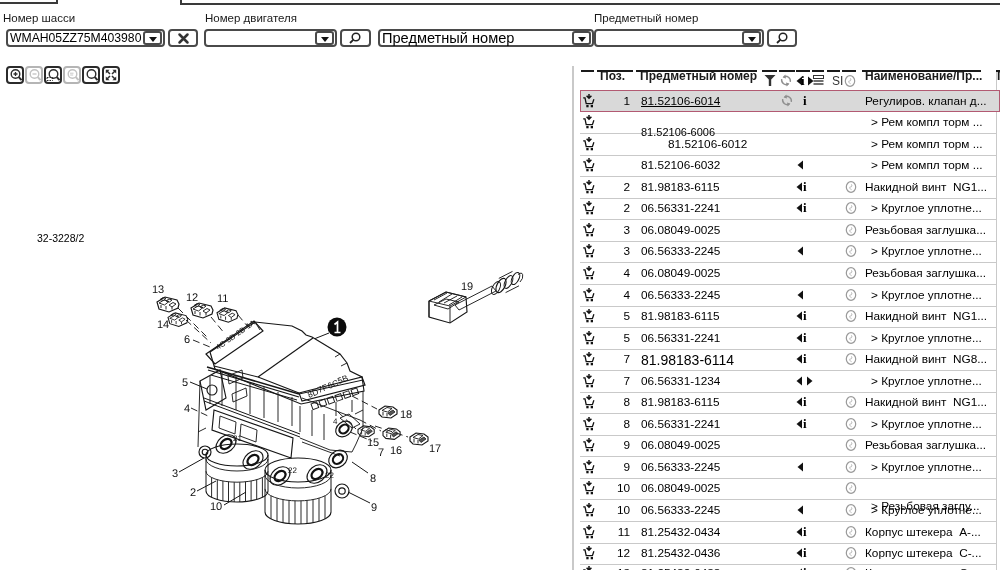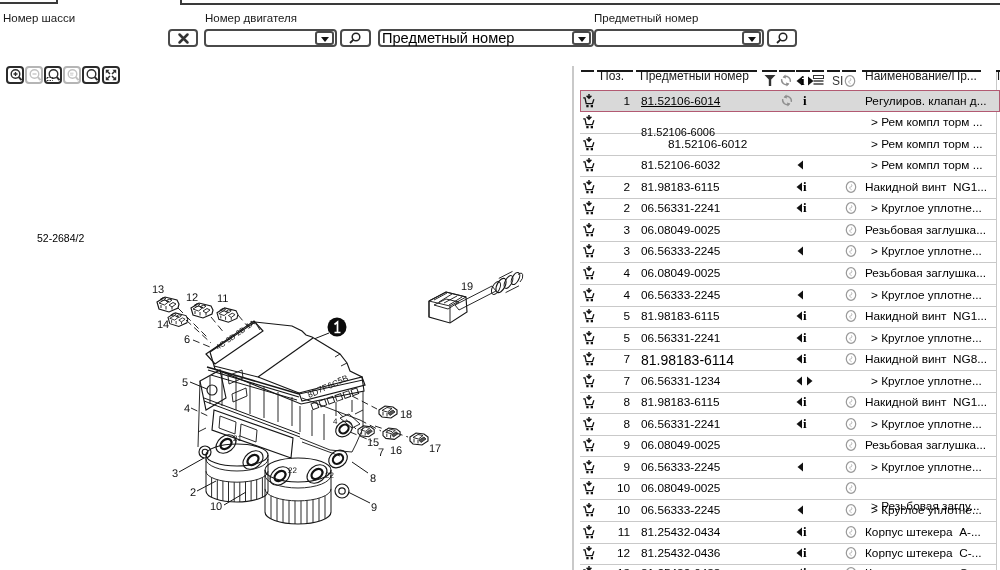--- a/index.html
+++ b/index.html
@@ -16,34 +16,36 @@
 .dd:after { content:""; position:absolute; left:4px; top:4px; width:0; height:0;
   border-left:4.5px solid transparent; border-right:4.5px solid transparent; border-top:5.5px solid #111; }
 .crumb { font-size:11.7px; color:#1a1a1a; white-space:nowrap; }
 .tri { display:inline-block; width:0; height:0; border-top:4.5px solid transparent;
   border-bottom:4.5px solid transparent; border-left:6px solid #111; margin:0 1px; position:relative; top:0px;}
 .zb { position:absolute; width:18px; height:18px; border:2px solid #2b2b2b; border-radius:4px; background:#fff; }
 .zb.dis { border-color:#b5b5b5; }
 .zb svg { display:block; margin:0 auto; }
 text { -webkit-font-smoothing:antialiased; text-rendering:geometricPrecision; }
 .hseg { position:absolute; height:2px; background:#1a1a1a; top:70px; }
-.th { position:absolute; top:69px; font-size:12px; font-weight:normal; color:#1a1a1a; white-space:nowrap; }
+.th { position:absolute; top:69px; font-size:12px; font-weight:bold; color:#1a1a1a; white-space:nowrap; }
 .rsep { position:absolute; left:580px; width:416px; height:1px; background:#c9c9c9; }
 .vline { position:absolute; width:1px; background:#c9c9c9; }
 </style></head>
 <body>
 <div id="page">
 
   <div class="abs" style="left:-10px; top:-16px; width:68px; height:20px; border:2px solid #3a3a3a;"></div>
   <div class="abs" style="left:180px; top:-16px; width:830px; height:21px; border:2px solid #3a3a3a;"></div>
 
   <div class="abs lbl" style="left:3px;  top:12px;">Номер шасси</div>
   <div class="abs lbl" style="left:205px; top:12px;">Номер двигателя</div>
   <div class="abs lbl" style="left:594px; top:12px;">Предметный номер</div>
 
+  <div class="inp" style="left:6px; top:29px; width:159px;">WMAH05ZZ75M403980
+    <div class="dd" style="right:1px;"></div></div>
   <div class="btn" style="left:168px; top:29px; width:30px;"><svg width="13" height="13" viewBox="0 0 13 13">
         <path d="M2.5 2.5 L10.5 10.5 M10.5 2.5 L2.5 10.5" stroke="#333" stroke-width="2.5" stroke-linecap="round"></path>
       </svg></div>
   <div class="inp" style="left:204px; top:29px; width:133px;">
       <div class="dd" style="right:1px;"></div>
     </div>
   <div class="btn" style="left:340px; top:29px; width:31px;"><svg width="17" height="13" viewBox="0 0 17 13">
         <circle cx="9" cy="5" r="3.8" fill="none" stroke="#222" stroke-width="1.5"></circle>
         <line x1="6.2" y1="7.8" x2="3" y2="11" stroke="#222" stroke-width="1.8"></line>
       </svg></div>
@@ -94,21 +96,21 @@
         </svg>
       </div>
 <div class="zb" style="left:102px; top:66px;">
         <svg width="14" height="14" viewBox="0 0 14 14">
           <path d="M3 3 L6 6 M11 3 L8 6 M3 11 L6 8 M11 11 L8 8" stroke="#2e2e2e" stroke-width="1.5" fill="none"></path>
           <path d="M1.8 1.8 L5.6 1.8 L1.8 5.6 Z M12.2 1.8 L8.4 1.8 L12.2 5.6 Z M1.8 12.2 L5.6 12.2 L1.8 8.4 Z M12.2 12.2 L8.4 12.2 L12.2 8.4 Z" fill="#2e2e2e"></path>
         </svg>
       </div>
 </div>
 
-  <div class="abs" style="left:37px; top:232px; font-size:10.5px;">52-2684/2</div>
+  <div class="abs" style="left:37px; top:232px; font-size:10.5px;">32-3228/2</div>
 
   <svg class="abs" style="left:0; top:0;" width="1000" height="570" id="diag">
 <g transform="translate(157.0,296.0) scale(1.00)">
         <path d="M0 6 L8 1 L20 4 L22 8 L21 12 L12 16 L2 13 Z" fill="none" stroke="#161616" stroke-width="1.15"></path>
         <path d="M3 3.5 L6 1.5 L9 2.5 L6.5 4.5 Z" fill="none" stroke="#1d1d1d" stroke-width="0.95"></path>
         <path d="M9 5 L12 3 L15 4 L12.5 6 Z" fill="none" stroke="#1d1d1d" stroke-width="0.95"></path>
         <path d="M2 7 L7 4 L12 5.5 L7.5 9 Z" fill="none" stroke="#1d1d1d" stroke-width="0.95"></path>
         <path d="M12 9 L16 6.5 L19 8 L15 11 Z" fill="none" stroke="#1d1d1d" stroke-width="0.95"></path>
         <path d="M4 9 L4 12 M9 10 L9 13.5 M15 11 L15 13.5" fill="none" stroke="#1d1d1d" stroke-width="0.95"></path>
       </g>

